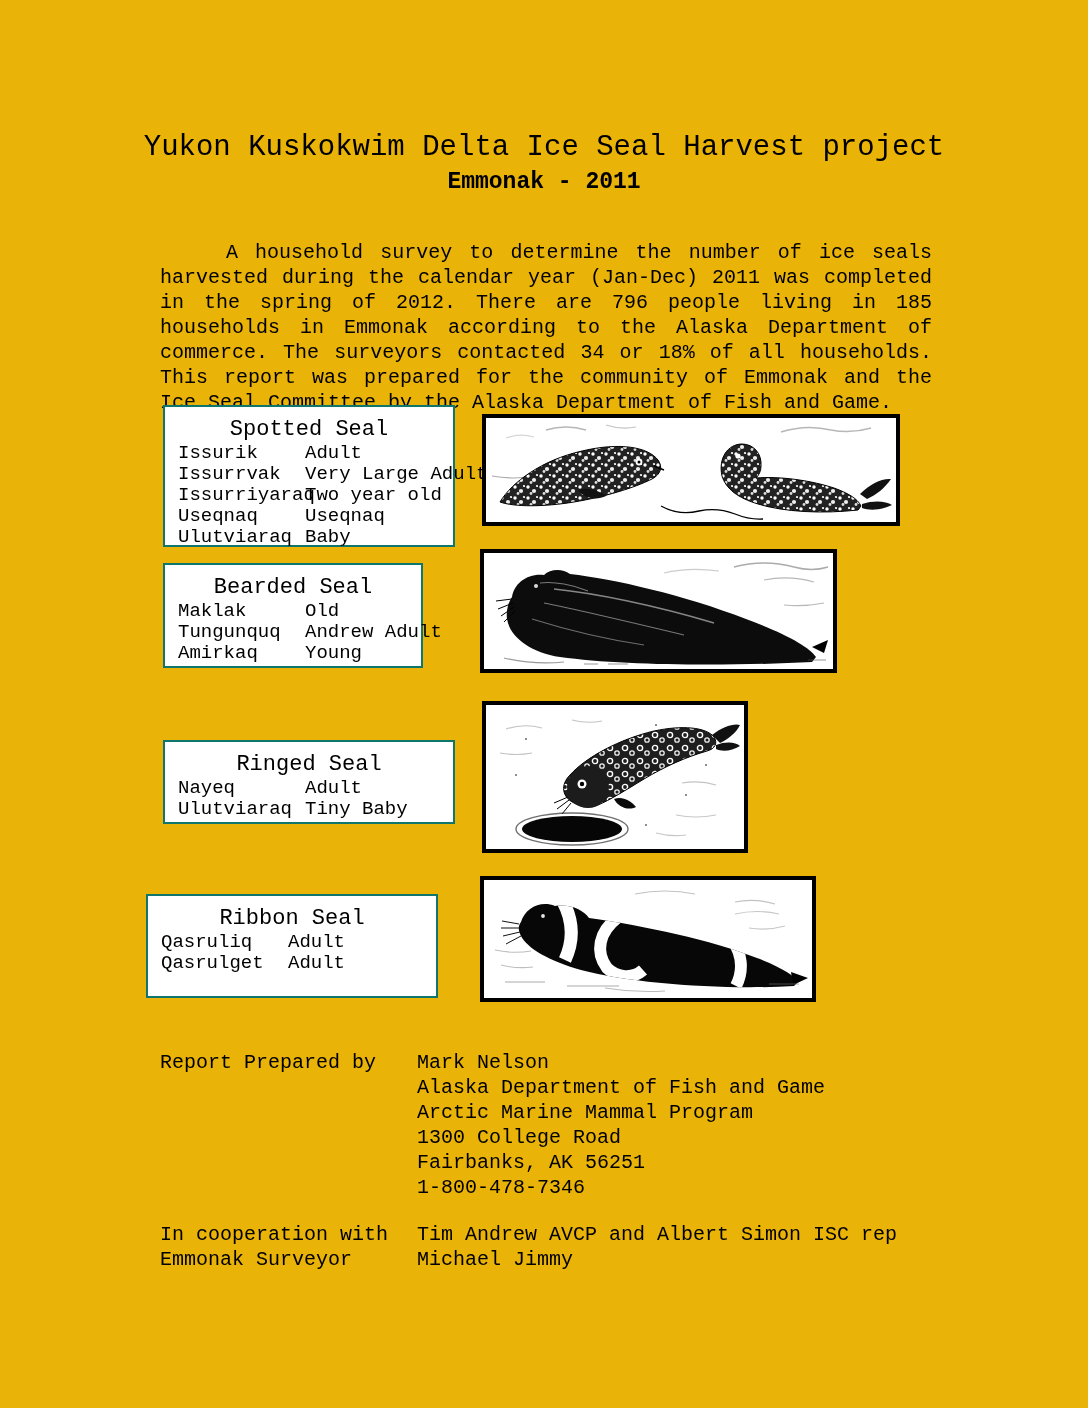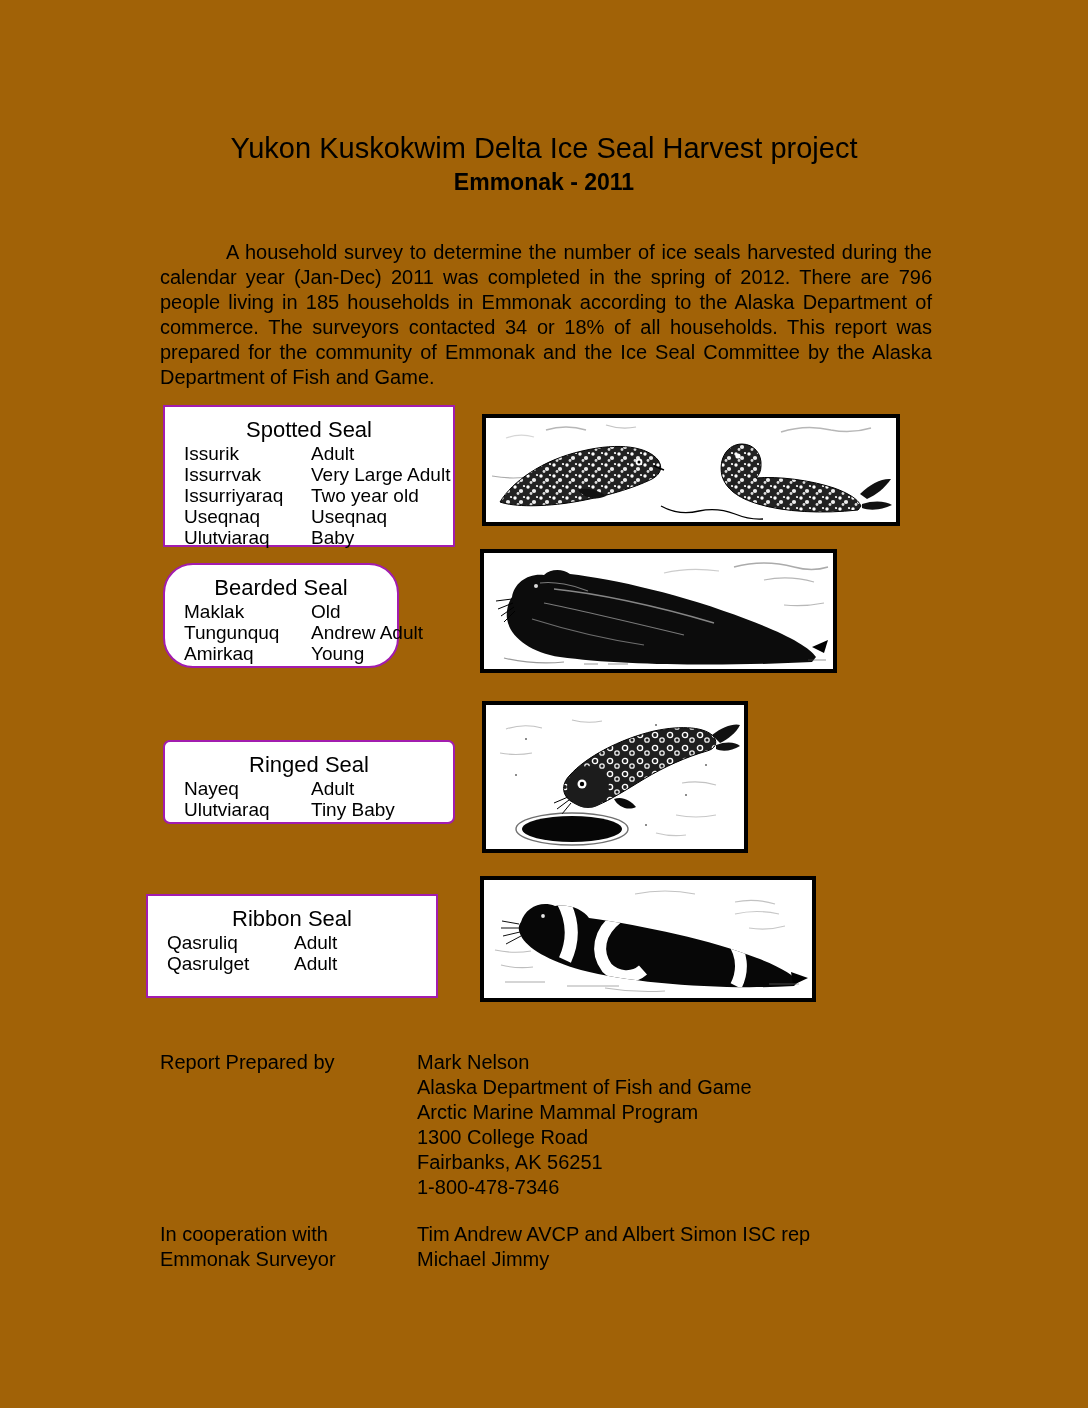--- a/index.html
+++ b/index.html
@@ -1,22 +1,22 @@
 <!DOCTYPE html>
 <html><head>
 <meta charset="utf-8">
 <style>
   html, body { margin: 0; padding: 0; background: #ffffff; }
   .page {
     position: relative;
     width: 1088px;
     height: 1408px;
-    background: #a16207;
+    background: #eab308;
     color: #000000;
-    font-family: Liberation Sans, sans-serif;
+    font-family: Liberation Mono, monospace;
     overflow: hidden;
   }
   .title {
     position: absolute;
     top: 131px; left: 0; width: 100%;
     text-align: center;
     font-size: 29px; font-weight: normal;
     margin: 0; line-height: 34px;
   }
   .subtitle {
@@ -29,31 +29,31 @@
   .intro {
     position: absolute;
     top: 240px; left: 160px; width: 772px;
     font-size: 20px; line-height: 25px;
     text-align: justify;
     text-indent: 66px;
     margin: 0;
   }
   .seal-box {
     position: absolute;
-    border: 2px solid #a21caf;
+    border: 2px solid #0f766e;
     box-sizing: border-box;
     background: #fff;
   }
   .seal-box-title {
     margin-top: 10px;
     text-align: center;
     font-size: 22px;
     line-height: 26px;
   }
-  .seal-rows { padding-left: 19px; }
+  .seal-rows { padding-left: 13px; }
   .seal-row { font-size: 19px; line-height: 21px; white-space: nowrap; }
   .seal-row .c1 { display: inline-block; width: 127px; }
   .seal-img {
     position: absolute;
     border: 4px solid #000;
     box-sizing: border-box;
     background: #fff;
     overflow: hidden;
   }
   .seal-img svg { display: block; width: 100%; height: 100%; }
@@ -110,21 +110,21 @@
       <circle cx="153" cy="44" r="1.5" fill="#000"></circle>
       <path d="M168,48 l10,4" stroke="#000" stroke-width="1.4" fill="none"></path>
       <path d="M236,58 C232,40 242,26 256,26 C268,26 276,36 275,48 C275,53 273,57 270,60 C292,58 324,62 348,70 C362,75 372,81 375,88 L372,92 C336,96 298,94 272,86 C252,80 240,71 236,58 Z" fill="url(#spk1)" stroke="#000" stroke-width="1"></path>
       <path d="M374,76 C384,66 396,60 405,61 C399,70 390,77 381,81 Z" fill="#111"></path>
       <path d="M376,86 C388,82 400,83 406,87 C396,92 384,93 376,90 Z" fill="#111"></path>
       <circle cx="252" cy="38" r="2.6" fill="#fff"></circle>
       <path d="M175,88 q18,10 38,5 q18,-4 36,3 q15,6 28,5" stroke="#000" stroke-width="1.3" fill="none"></path>
     </svg>
   </div>
 
-  <div class="seal-box" style="left:163px; top:563px; width:236px; height:105px;border-radius:30px;">
+  <div class="seal-box" style="left:163px; top:563px; width:260px; height:105px;">
     <div class="seal-box-title">Bearded Seal</div>
     <div class="seal-rows">
       <div class="seal-row"><span class="c1">Maklak</span><span class="c2">Old</span></div>
       <div class="seal-row"><span class="c1">Tungunquq</span><span class="c2">Andrew Adult</span></div>
       <div class="seal-row"><span class="c1">Amirkaq</span><span class="c2">Young</span></div>
     </div>
   </div>
 
   <div class="seal-img" style="left:480px; top:549px; width:357px; height:124px;">
     <svg viewBox="0 0 349 116">
@@ -138,21 +138,21 @@
       <path d="M60,50 C100,58 150,70 200,82" stroke="#fff" stroke-width="1.2" fill="none" opacity="0.45"></path>
       <path d="M48,66 C80,76 120,86 160,92" stroke="#fff" stroke-width="1.2" fill="none" opacity="0.4"></path>
       <path d="M56,30 C70,28 90,32 104,38" stroke="#fff" stroke-width="1.1" fill="none" opacity="0.45"></path>
       <circle cx="52" cy="33" r="2" fill="#fff" opacity="0.85"></circle>
       <path d="M28,46 l-16,2 M29,50 l-15,6 M30,54 l-13,9 M31,58 l-11,11" stroke="#000" stroke-width="1" fill="none"></path>
       <path d="M20,105 q30,7 60,4" stroke="#555" stroke-width="1.2" fill="none" opacity="0.6"></path>
       <path d="M100,111 h14 m10,0 h20 m180,-4 h18" stroke="#555" stroke-width="1.2" fill="none" opacity="0.6"></path>
     </svg>
   </div>
 
-  <div class="seal-box" style="left:163px; top:740px; width:292px; height:84px;border-radius:7px;">
+  <div class="seal-box" style="left:163px; top:740px; width:292px; height:84px;">
     <div class="seal-box-title">Ringed Seal</div>
     <div class="seal-rows">
       <div class="seal-row"><span class="c1">Nayeq</span><span class="c2">Adult</span></div>
       <div class="seal-row"><span class="c1">Ulutviaraq</span><span class="c2">Tiny Baby</span></div>
     </div>
   </div>
 
   <div class="seal-img" style="left:482px; top:701px; width:266px; height:152px;">
     <svg viewBox="0 0 258 144">
       <defs>

